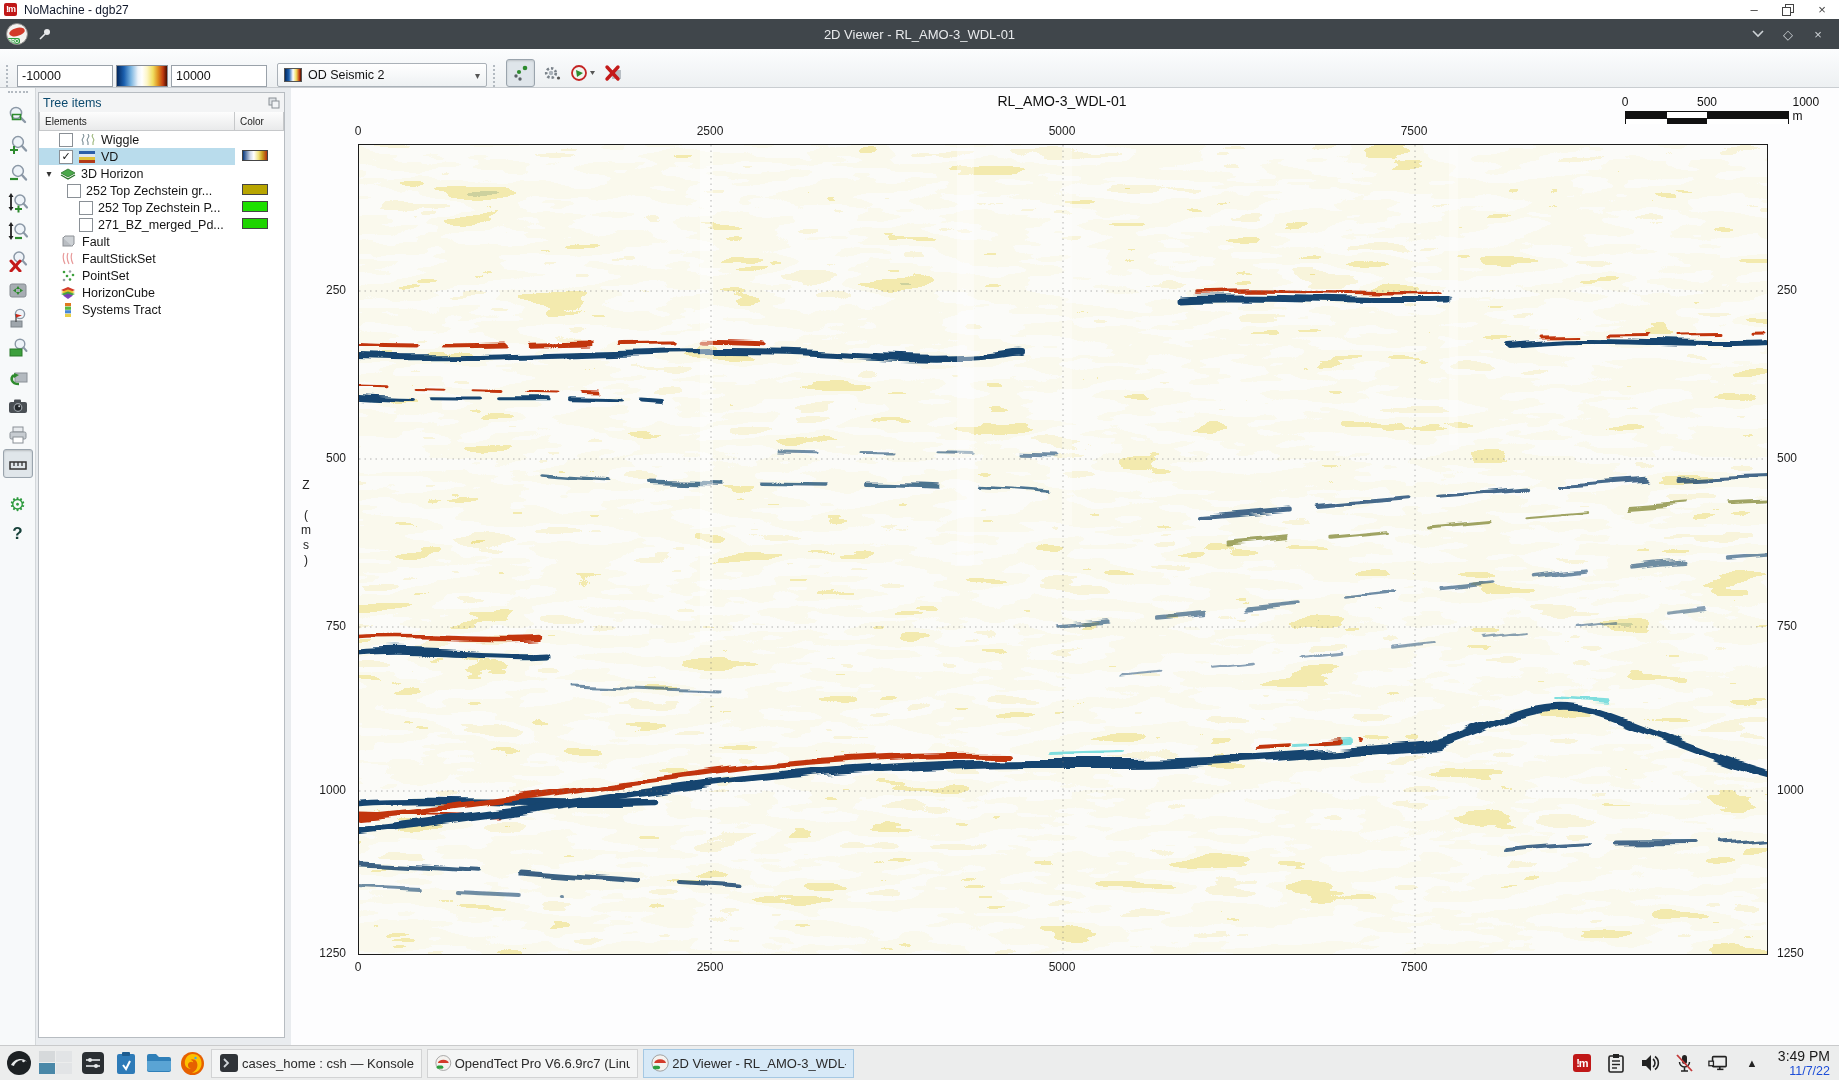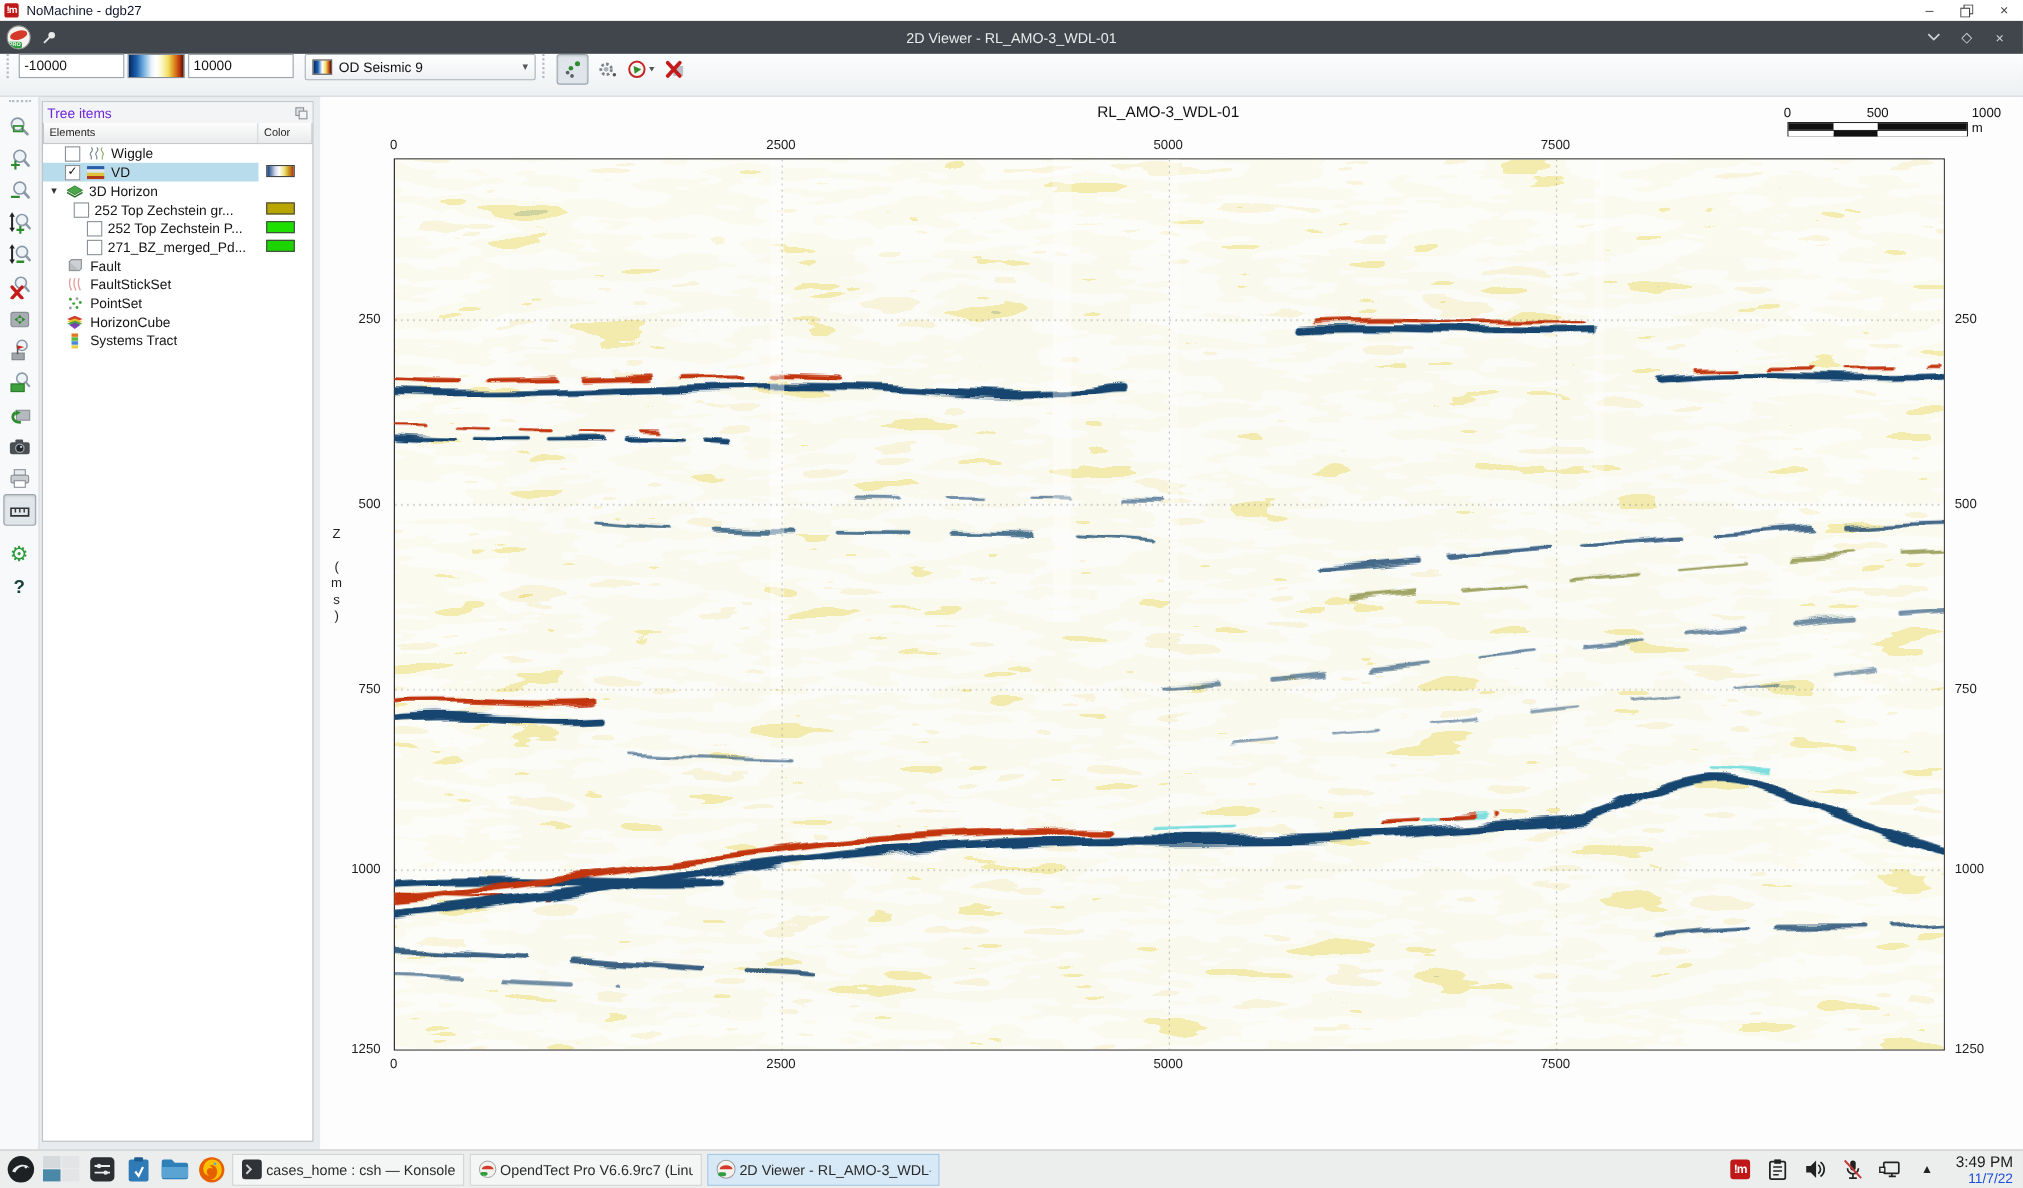--- a/index.html
+++ b/index.html
@@ -22,21 +22,21 @@
   .vt-bar{position:absolute;left:0;top:19px;width:100%;height:30px;background:#40464b;display:flex;align-items:center;color:#e8eaec;}
   .ot-logo{width:20px;height:20px;margin-left:6px;border-radius:50%;background:#f4f2ef;position:relative;overflow:hidden;border:1px solid #888;}
   .ot-logo .swoosh{position:absolute;left:2px;top:4px;width:16px;height:8px;border-radius:50%;background:#d33a2a;transform:rotate(-15deg);}
   .ot-logo .pro{position:absolute;left:0;bottom:0;background:#2f9e3f;color:#fff;font-size:5px;font-weight:bold;padding:0 1px;border-radius:2px;line-height:6px;}
   .pin-ico{margin-left:10px;}
   .vt-title{position:absolute;left:0;right:0;text-align:center;font-size:13px;pointer-events:none;}
   .vt-controls{margin-left:auto;display:flex;align-items:center;gap:8px;margin-right:10px;color:#cdd2d6;}
   .vt-ctl{width:22px;height:22px;display:flex;align-items:center;justify-content:center;font-size:13px;}
 
   
-  .toolbar{position:absolute;left:0;top:49px;width:100%;height:39px;background:linear-gradient(#fcfdfe,#edf0f2);border-bottom:1px solid #c9cdd1;display:flex;align-items:flex-start;padding-left:4px;box-sizing:border-box;}
+  .toolbar{position:absolute;left:0;top:49px;width:100%;height:39px;background:linear-gradient(#fcfdfe,#edf0f2);border-bottom:1px solid #c9cdd1;display:flex;align-items:flex-end;padding-left:4px;box-sizing:border-box;}
   .grip{width:4px;height:22px;border-left:2px dotted #b3bac1;margin:0 5px 0 2px;}
   .tb-input{width:86px;height:20px;border:1px solid #9aa2aa;background:#fff;font-size:12.5px;padding:0 4px;font-family:inherit;color:#111;}
   .tb-colorbar{width:50px;height:20px;border:1px solid #8a9098;margin:0 3px;
     background:linear-gradient(90deg,#03285e 0%,#1b5fae 14%,#7ab4e0 28%,#eef4fa 42%,#ffffff 50%,#fdf6c8 60%,#f1de60 72%,#df9020 82%,#bf3a10 92%,#4a0e00 100%);}
   .tb-combo{height:22px;min-width:196px;border:1px solid #aab1b8;background:linear-gradient(#ffffff,#eef1f3);display:flex;align-items:center;padding:0 6px;margin-left:10px;gap:6px;border-radius:2px;}
   .combo-swatch{width:16px;height:12px;border:1px solid #555;
     background:linear-gradient(90deg,#03285e,#1b5fae 25%,#ffffff 50%,#f1de60 70%,#bf3a10 90%,#4a0e00);}
   .combo-label{flex:1;font-size:12.5px;color:#111;}
   .combo-arrow{color:#555;font-size:10px;}
   .tb-btn{width:27px;height:26px;display:flex;align-items:center;justify-content:center;border:1px solid transparent;border-radius:3px;margin:0 1px;}
@@ -50,21 +50,21 @@
   .ltb{position:absolute;left:0;top:0;width:36px;height:100%;background:#f7f9fa;border-right:1px solid #d4d8db;display:flex;flex-direction:column;align-items:center;padding-top:3px;box-sizing:border-box;}
   .ltb .hgrip{width:20px;height:4px;border-top:2px dotted #b3bac1;margin-bottom:4px;}
   .ltb-btn{width:28px;height:27px;display:flex;align-items:center;justify-content:center;border:1px solid transparent;border-radius:3px;}
   .ltb-btn.pressed{background:#e0e6ea;border-color:#9aa4ad;box-shadow:inset 0 1px 2px rgba(0,0,0,.18);}
   .ltb-gap{height:12px;}
   .glyph-gear{font-size:19px;color:#2f9b3f;line-height:1;}
   .glyph-help{font-size:17px;color:#17413a;font-weight:bold;line-height:1;}
 
   
   .tree{position:absolute;left:38px;top:4px;width:247px;height:946px;background:#fff;border:1px solid #b7bcc1;box-sizing:border-box;}
-  .tree-title{height:19px;display:flex;align-items:center;padding:0 4px;background:#f3f4f5;font-size:12.5px;color:#6d28d9;}
+  .tree-title{height:19px;display:flex;align-items:center;padding:0 4px;background:#f3f4f5;font-size:12.5px;color:#0c4a6e;}
   .tree-title .t{flex:1;}
   .tree-head{display:flex;height:19px;}
   .th-cell{background:linear-gradient(#fdfdfd,#e9eaeb);border:1px solid #c6c8ca;border-top:none;font-size:10px;display:flex;align-items:center;padding:0 5px;box-sizing:border-box;color:#222;}
   .th-elements{width:196px;}
   .th-color{flex:1;border-left:none;overflow:hidden;}
   .trow{height:17px;display:flex;align-items:center;font-size:12.5px;position:relative;}
   .trow .lab{white-space:nowrap;overflow:hidden;color:#151515;}
   .trow.sel .rowbg{position:absolute;left:0;top:0;width:196px;height:100%;background:#b9dcec;z-index:0;}
   .trow>*{position:relative;z-index:1;}
   .cb{width:12px;height:12px;border:1px solid #8a9096;background:#fff;display:flex;align-items:center;justify-content:center;font-size:11px;line-height:1;color:#111;flex:none;}
@@ -142,21 +142,21 @@
   </div>
 </div>
 
 <div class="toolbar">
   <div class="grip"></div>
   <input class="tb-input" value="-10000" style="">
   <div class="tb-colorbar"></div>
   <input class="tb-input" value="10000" style="">
   <div class="tb-combo">
     <div class="combo-swatch"></div>
-    <div class="combo-label">OD Seismic 9</div>
+    <div class="combo-label">OD Seismic 2</div>
     <div class="combo-arrow">▾</div>
   </div>
   <div class="tb-sep"></div>
   <div class="tb-btn pressed">
     <svg width="20" height="20" viewBox="0 0 20 20">
       <circle cx="5" cy="13" r="1.7" fill="#5a6066"></circle>
         <circle cx="9" cy="16" r="1.7" fill="#5a6066"></circle>
       <circle cx="8" cy="9" r="2.1" fill="#2e8b2e"></circle>
         <circle cx="14" cy="5" r="2.3" fill="#2e8b2e"></circle>
     </svg>

